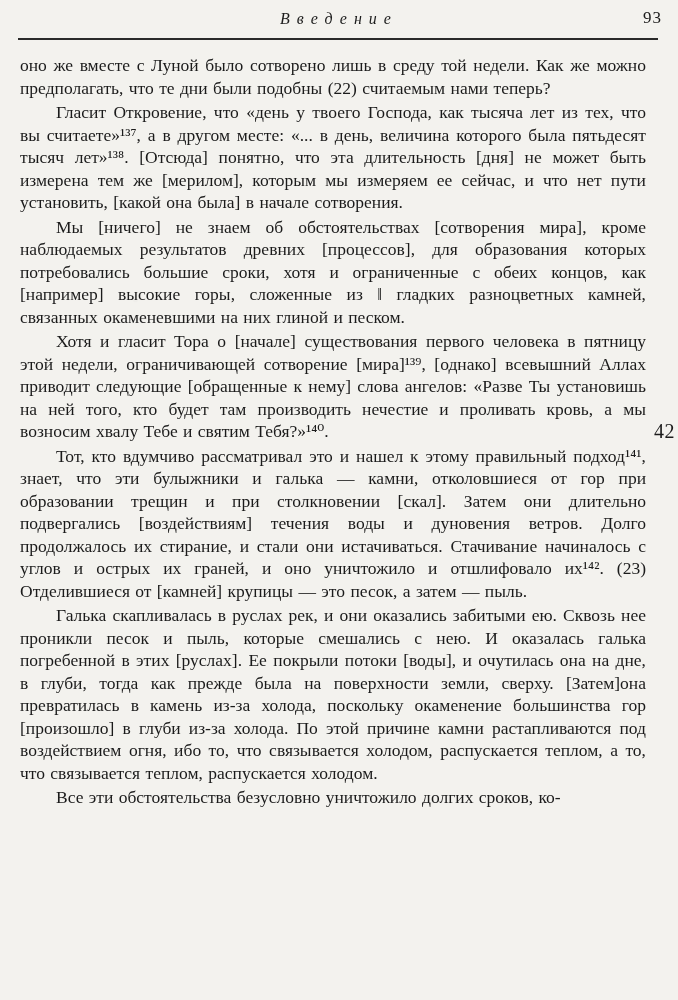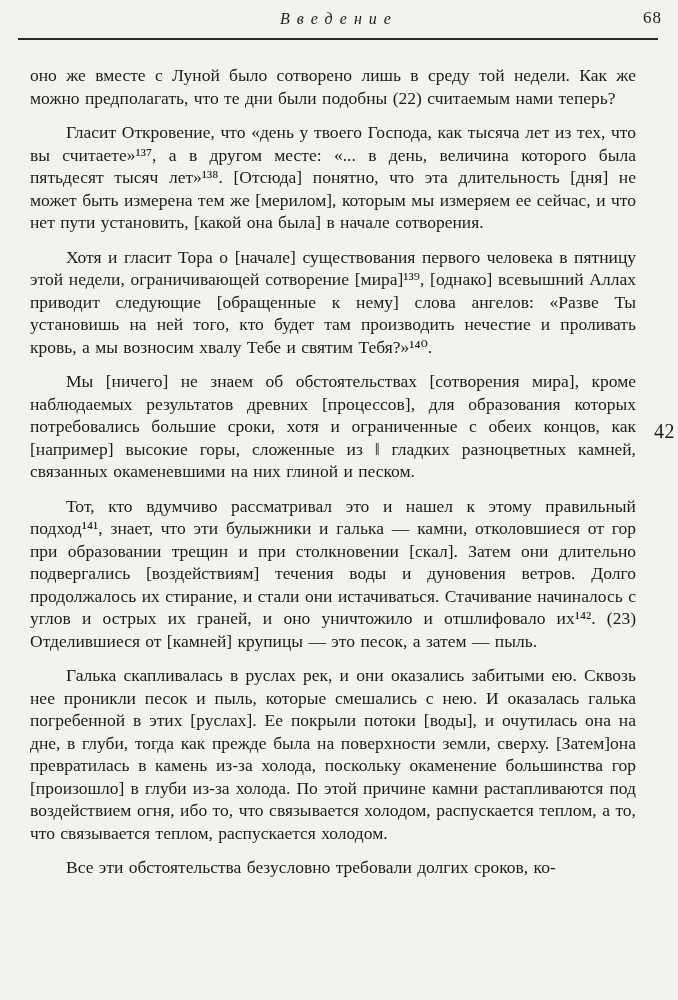--- a/index.html
+++ b/index.html
@@ -51,21 +51,21 @@
     height: 0;
     border-top: 2.5px solid #2a2a2a;
   }
   .text-body {
     position: absolute;
     top: 52px;
     left: 18px;
     width: 630px;
   }
   .text-body p {
-    margin: 12px;
+    margin: 2px;
     font-size: 17.5px;
     line-height: 22.5px;
     text-align: justify;
     text-indent: 36px;
     font-weight: 500;
     word-spacing: 1px;
   }
   .text-body p.no-indent {
     text-indent: 0;
   }
@@ -78,29 +78,29 @@
     letter-spacing: 0.5px;
   }
 </style>
 </head>
 <body>
 
 <div class="page">
 
   <div class="header">
     <div class="header-title">Введение</div>
-    <div class="page-number">68</div>
+    <div class="page-number">93</div>
     <div class="header-rule"></div>
   </div>
 
   <div class="text-body">
     <p class="no-indent">оно же вместе с Луной было сотворено лишь в среду той  недели. Как же можно предполагать, что те дни были подобны (22) считаемым нами теперь?</p>
     <p>Гласит Откровение, что «день у твоего Господа, как тысяча лет из тех, что вы считаете»¹³⁷, а в другом месте: «... в день, величина которого была пятьдесят тысяч лет»¹³⁸. [Отсюда] понятно, что эта длительность [дня] не может быть измерена тем же [мерилом], которым мы измеряем ее сейчас, и что нет пути установить, [какой она была] в начале сотворения.</p>
+    <p>Мы [ничего] не знаем об обстоятельствах [сотворения мира], кроме наблюдаемых результатов древних [процессов], для образования которых потребовались большие сроки, хотя и ограниченные с обеих концов, как [например] высокие горы, сложенные из ‖ гладких разноцветных камней, связанных окаменевшими на них глиной и песком.</p>
     <p>Хотя и гласит Тора о [начале] существования первого человека  в пятницу этой недели, ограничивающей сотворение  [мира]¹³⁹, [однако] всевышний Аллах приводит следующие [обращенные к нему] слова ангелов: «Разве Ты установишь на ней того, кто будет там производить нечестие и проливать  кровь, а мы возносим  хвалу Тебе  и святим Тебя?»¹⁴⁰.</p>
-    <p>Мы [ничего] не знаем об обстоятельствах [сотворения мира], кроме наблюдаемых результатов древних [процессов], для образования которых потребовались большие сроки, хотя и ограниченные с обеих концов, как [например] высокие горы, сложенные из ‖ гладких разноцветных камней, связанных окаменевшими на них глиной и песком.</p>
     <p>Тот, кто вдумчиво рассматривал это и нашел к этому правильный подход¹⁴¹, знает, что эти булыжники и галька — камни,  отколовшиеся от гор при образовании трещин и при столкновении [скал]. Затем  они длительно подвергались [воздействиям]  течения воды и дуновения ветров. Долго продолжалось их стирание, и стали они истачиваться. Стачивание начиналось с углов и острых их граней, и оно уничтожило и отшлифовало их¹⁴². (23) Отделившиеся от [камней] крупицы — это песок, а затем — пыль.</p>
     <p>Галька скапливалась в руслах рек, и они оказались забитыми ею. Сквозь нее проникли песок и пыль, которые смешались с нею. И оказалась галька погребенной в этих [руслах]. Ее покрыли потоки [воды],  и очутилась она на дне, в глуби, тогда как прежде была на поверхности земли, сверху. [Затем]она превратилась в камень из-за холода, поскольку окаменение большинства гор [произошло] в глуби из-за холода.  По этой причине камни растапливаются под воздействием огня, ибо то, что связывается холодом, распускается теплом, а то, что связывается теплом, распускается холодом.</p>
-    <p>Все эти обстоятельства безусловно требовали долгих  сроков, ко-</p>
+    <p>Все эти обстоятельства безусловно уничтожило долгих  сроков, ко-</p>
   </div>
 
   <div class="margin-note">42</div>
 
 </div>
 
 </body></html>

